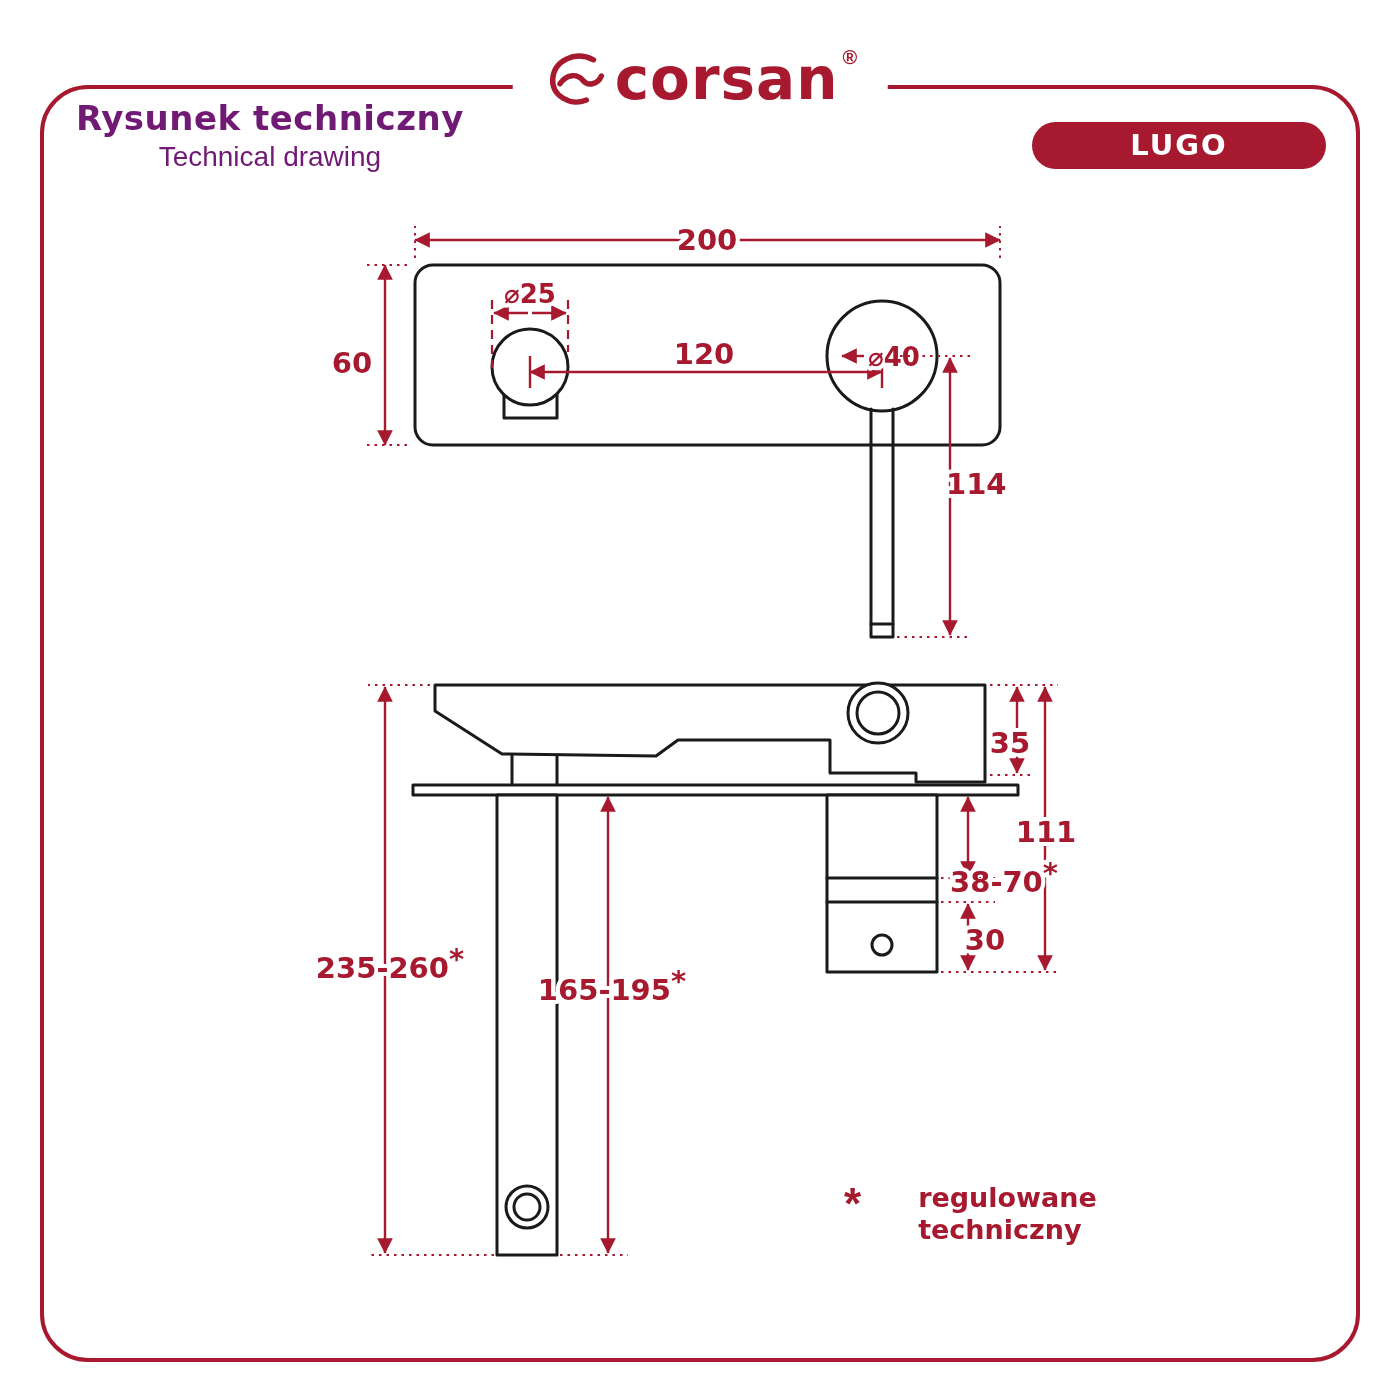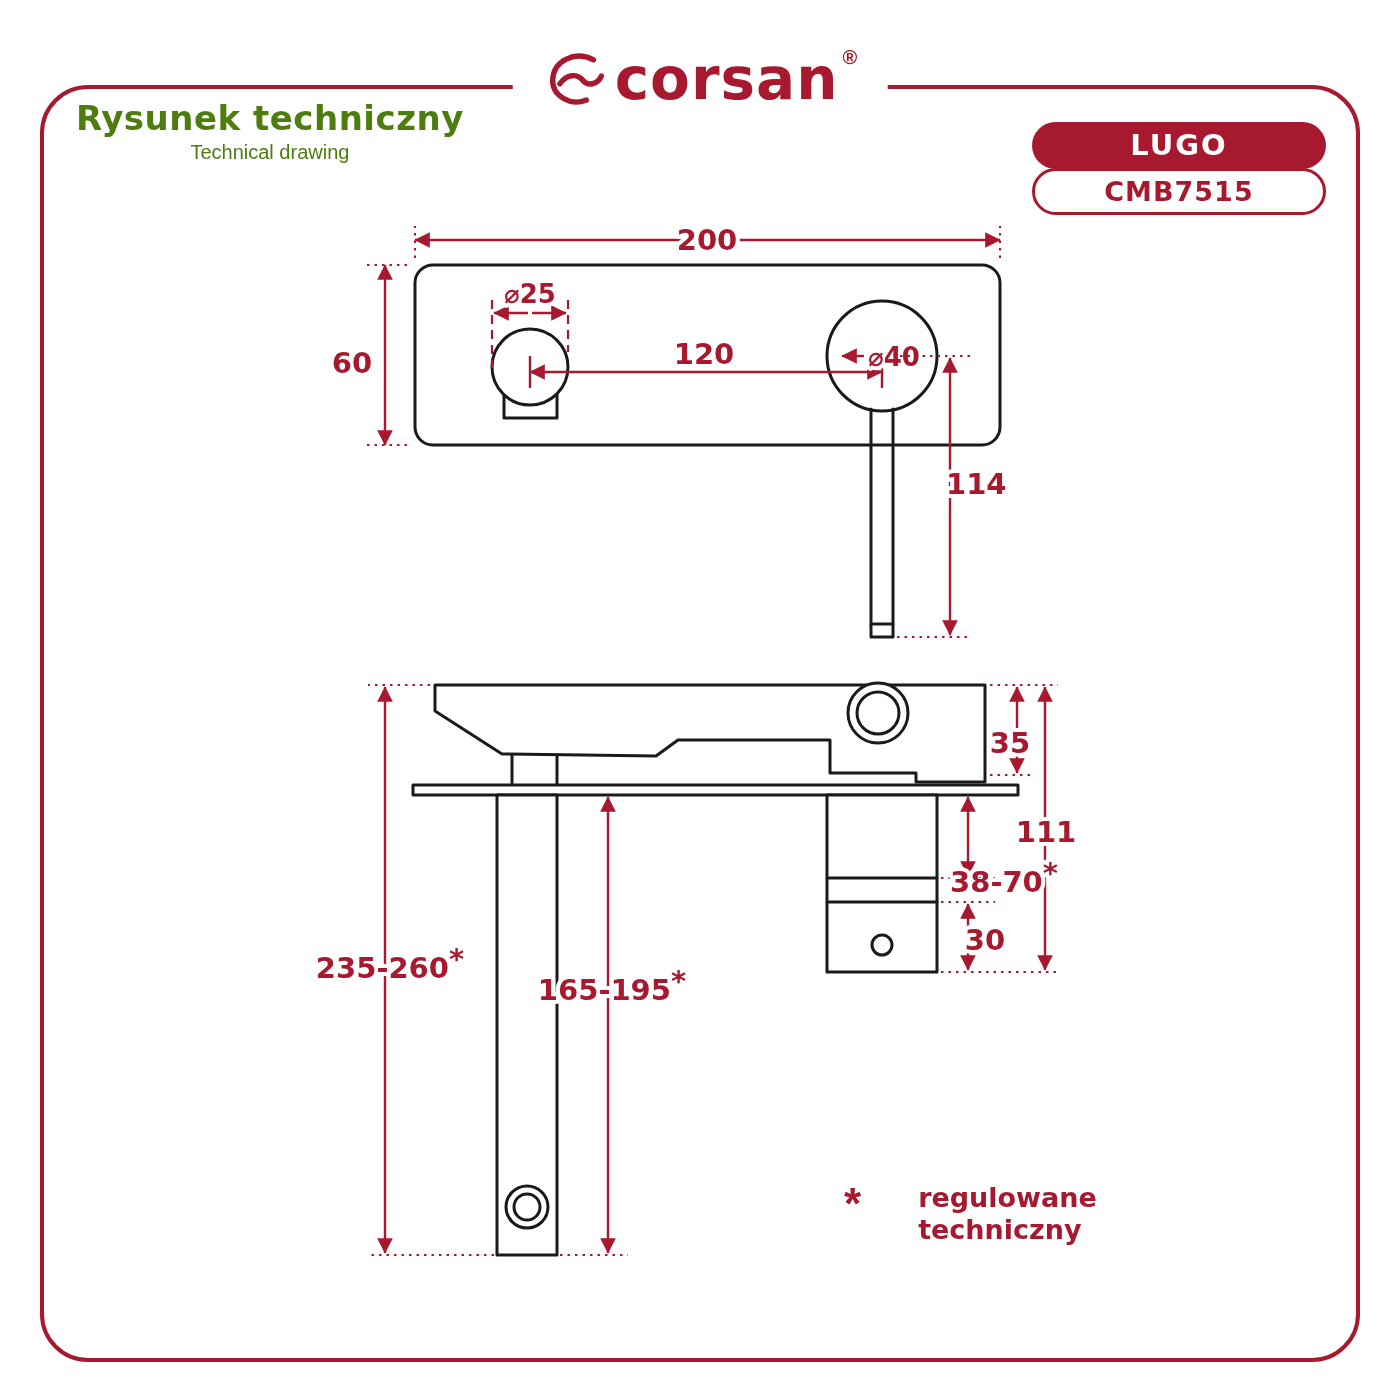--- a/index.html
+++ b/index.html
@@ -11,23 +11,23 @@
     border:4px solid #A6192E; border-radius:48px; }
 
   .logo { position:absolute; top:34px; left:50%; transform:translateX(-50%);
     background:#fff; padding:0 30px; height:90px;
     display:flex; align-items:center; gap:4px; z-index:2; }
   .wave { width:68px; height:60px; }
   .brand { font-size:58px; font-weight:700; color:#A6192E; letter-spacing:1px;
     font-family:"DejaVu Sans", sans-serif; }
   .reg { font-size:20px; font-weight:700; color:#A6192E; align-self:flex-start; margin-top:12px; }
 
-  .titles { position:absolute; left:76px; top:98px; text-align:center; color:#4d7c0f; z-index:2; }
+  .titles { position:absolute; left:76px; top:98px; text-align:center; color:#701a75; z-index:2; }
   .t-pl { font-size:34px; font-weight:700; letter-spacing:.5px; font-family:"DejaVu Sans", sans-serif; }
-  .t-en { font-size:20px; font-weight:500; margin-top:3px; }
+  .t-en { font-size:28px; font-weight:500; margin-top:3px; }
 
   .badges { position:absolute; right:74px; top:106px; width:294px; z-index:2; }
   .badge-name { background:#A6192E; color:#fff; border-radius:24px; height:47px;
     line-height:47px; text-align:center; font-size:29px; font-weight:700;
     letter-spacing:2px; font-family:"DejaVu Sans", sans-serif;margin-top:16px; }
   .badge-code { background:#fff; color:#A6192E; border:3px solid #A6192E; border-radius:24px;
     height:47px; line-height:41px; text-align:center; font-size:27px; font-weight:700;
     letter-spacing:1px; margin-top:-1px; font-family:"DejaVu Sans", sans-serif; }
 
   .drawing { position:absolute; left:0; top:0; width:1400px; height:1400px; z-index:1; }
@@ -61,21 +61,20 @@
   <span class="reg">®</span>
 </header>
 
 <div class="titles">
   <div class="t-pl">Rysunek techniczny</div>
   <div class="t-en">Technical drawing</div>
 </div>
 
 <div class="badges">
   <div class="badge-name">LUGO</div>
-  <div class="badge-code">CMB7515</div>
 </div>
 
 <svg class="drawing" viewBox="0 0 1400 1400">
   <defs>
     <marker id="ah" viewBox="0 0 10 10" refX="9.5" refY="5" markerWidth="6.5" markerHeight="6.5" orient="auto-start-reverse">
       <path d="M0,0 L10,5 L0,10 Z" fill="#A6192E"></path>
     </marker>
   </defs>
 
   <g>

